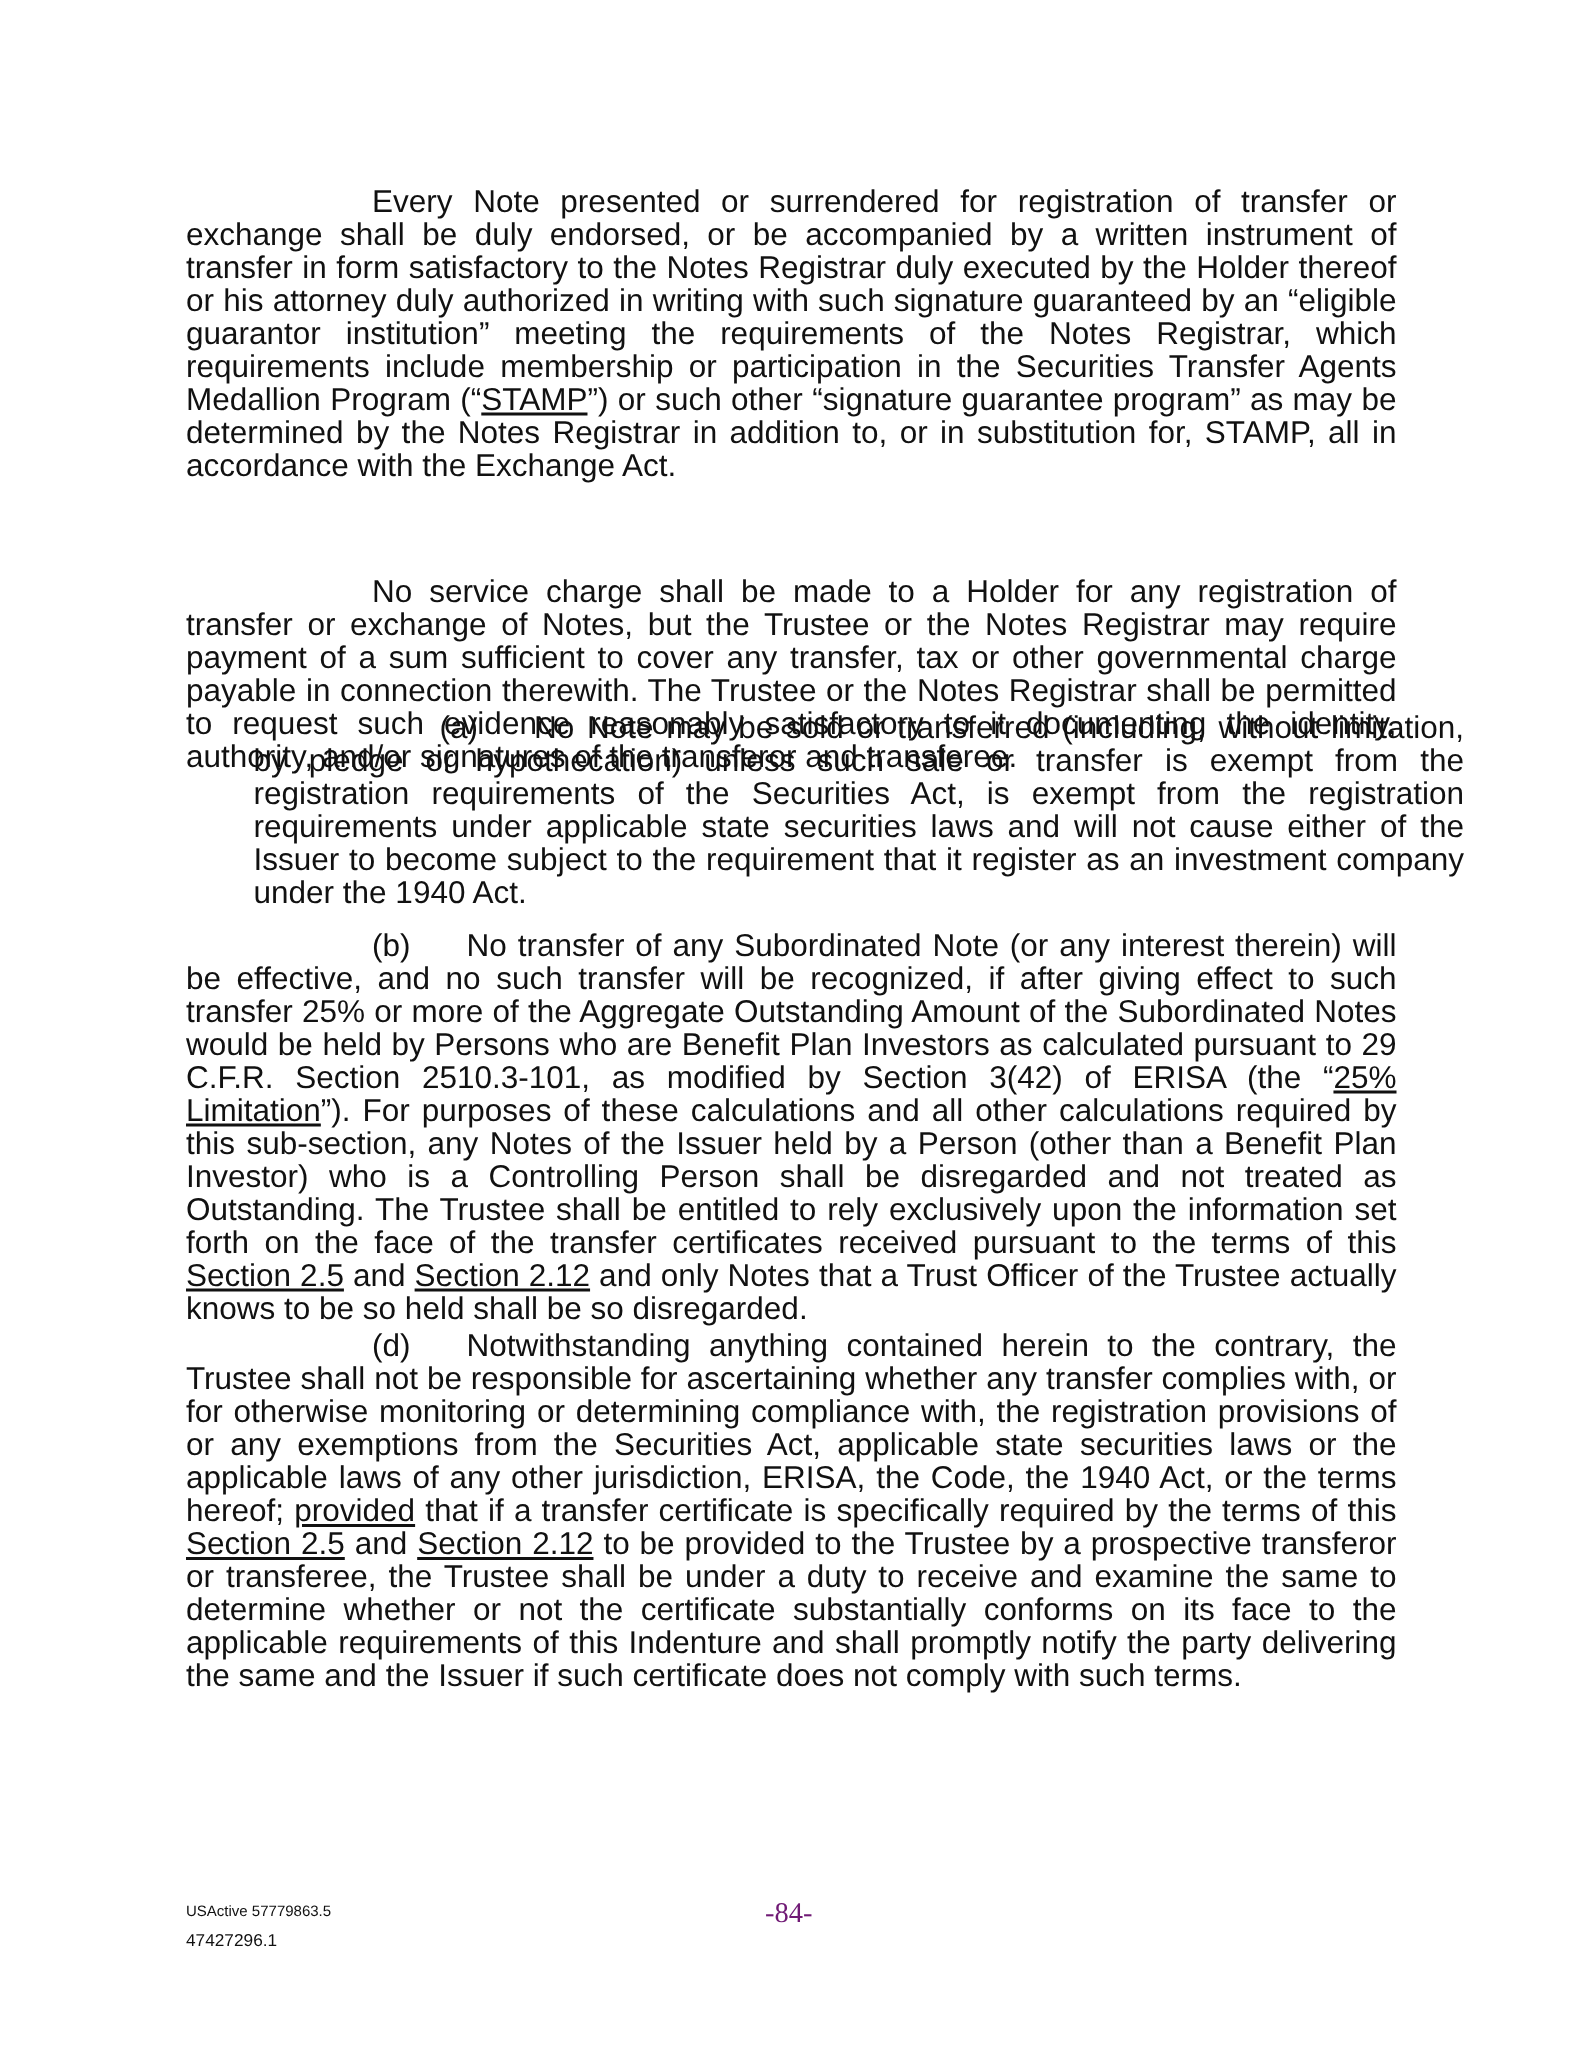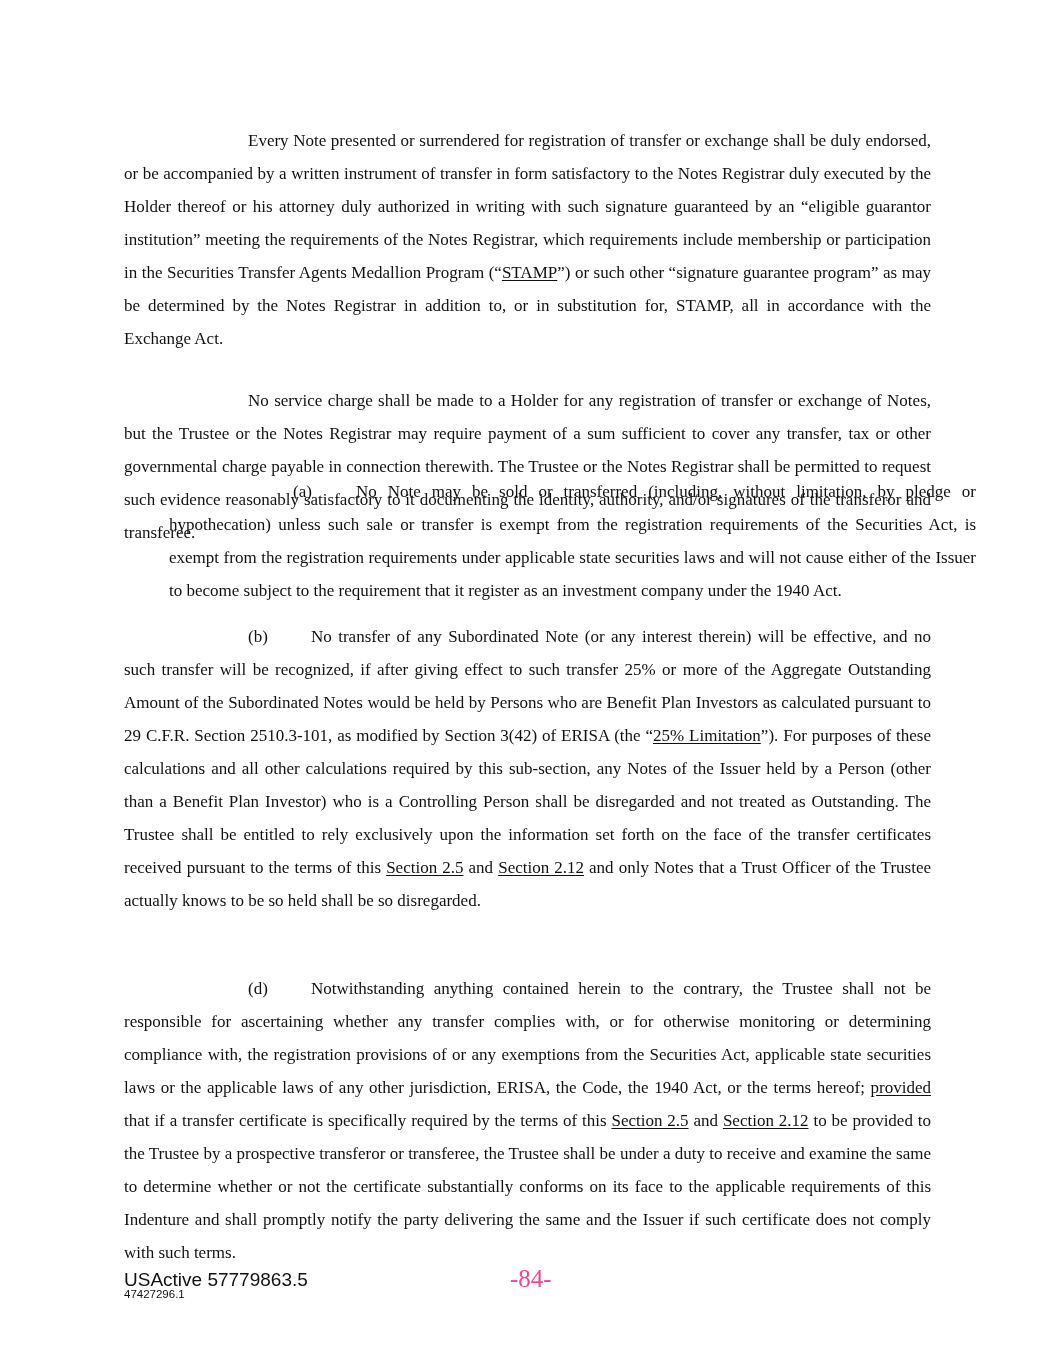--- a/index.html
+++ b/index.html
@@ -2,46 +2,46 @@
 <html><head>
 <meta charset="utf-8">
 <style>
   html, body { margin: 0; padding: 0; background: #ffffff; }
   body { width: 1055px; height: 1365px; position: relative; overflow: hidden; }
   .page {
     position: absolute; left: 0; top: 0; width: 1055px; height: 1365px; background: #ffffff;
   }
   .body-text {
     position: absolute; left: 124px; width: 807px;
-    font-family: Liberation Serif, serif;
-    font-size: 17px; line-height: 33px;
+    font-family: Liberation Sans, sans-serif;
+    font-size: 21px; line-height: 22px;
     color: #111111; text-align: justify;
   }
   .para { margin: 0; }
   .p1 { top: 124px; }
   .p2 { top: 336px; margin-top: 48px; }
   .p3 { top: 475px; margin-left: 45px; }
   .p4 { top: 620px; }
   .p5 { top: 897px; }
-  .p6 { top: 972px; }
+  .p6 { top: 887px; }
   .indent { display: inline-block; width: 124px; }
   .label-gap { display: inline-block; width: 30px; }
   .sub-label { display: inline-block; width: 33px; }
   u { text-decoration: underline; text-underline-offset: 2px; }
   .footer-left {
     position: absolute; left: 124px; top: 1269px;
-    font-family: "Liberation Sans", sans-serif; font-size: 19px; color: #111;
+    font-family: "Liberation Sans", sans-serif; font-size: 10px; color: #111;
   }
   .footer-left2 {
     position: absolute; left: 124px; top: 1288px;
     font-family: Liberation Sans, sans-serif; font-size: 11.5px; color: #111;
   }
   .page-number {
     position: absolute; left: 510px; top: 1265px;
-    font-family: "Liberation Serif", serif; font-size: 25px; color: #ec4899;
+    font-family: "Liberation Serif", serif; font-size: 19px; color: #701a75;
   }
 </style>
 </head>
 <body>
 
 <div class="page">
 
   <div class="body-text p1">
     <p class="para"><span class="indent"></span><span>Every Note presented or surrendered for registration of transfer or exchange shall be duly endorsed, or be accompanied by a written instrument of transfer in form satisfactory to the Notes Registrar duly executed by the Holder thereof or his attorney duly authorized in writing with such signature guaranteed by an “eligible guarantor institution” meeting the requirements of the Notes Registrar, which requirements include membership or participation in the Securities Transfer Agents Medallion Program (“</span><u>STAMP</u><span>”) or such other “signature guarantee program” as may be determined by the Notes Registrar in addition to, or in substitution for, STAMP, all in accordance with the Exchange Act.</span></p>
   </div>

